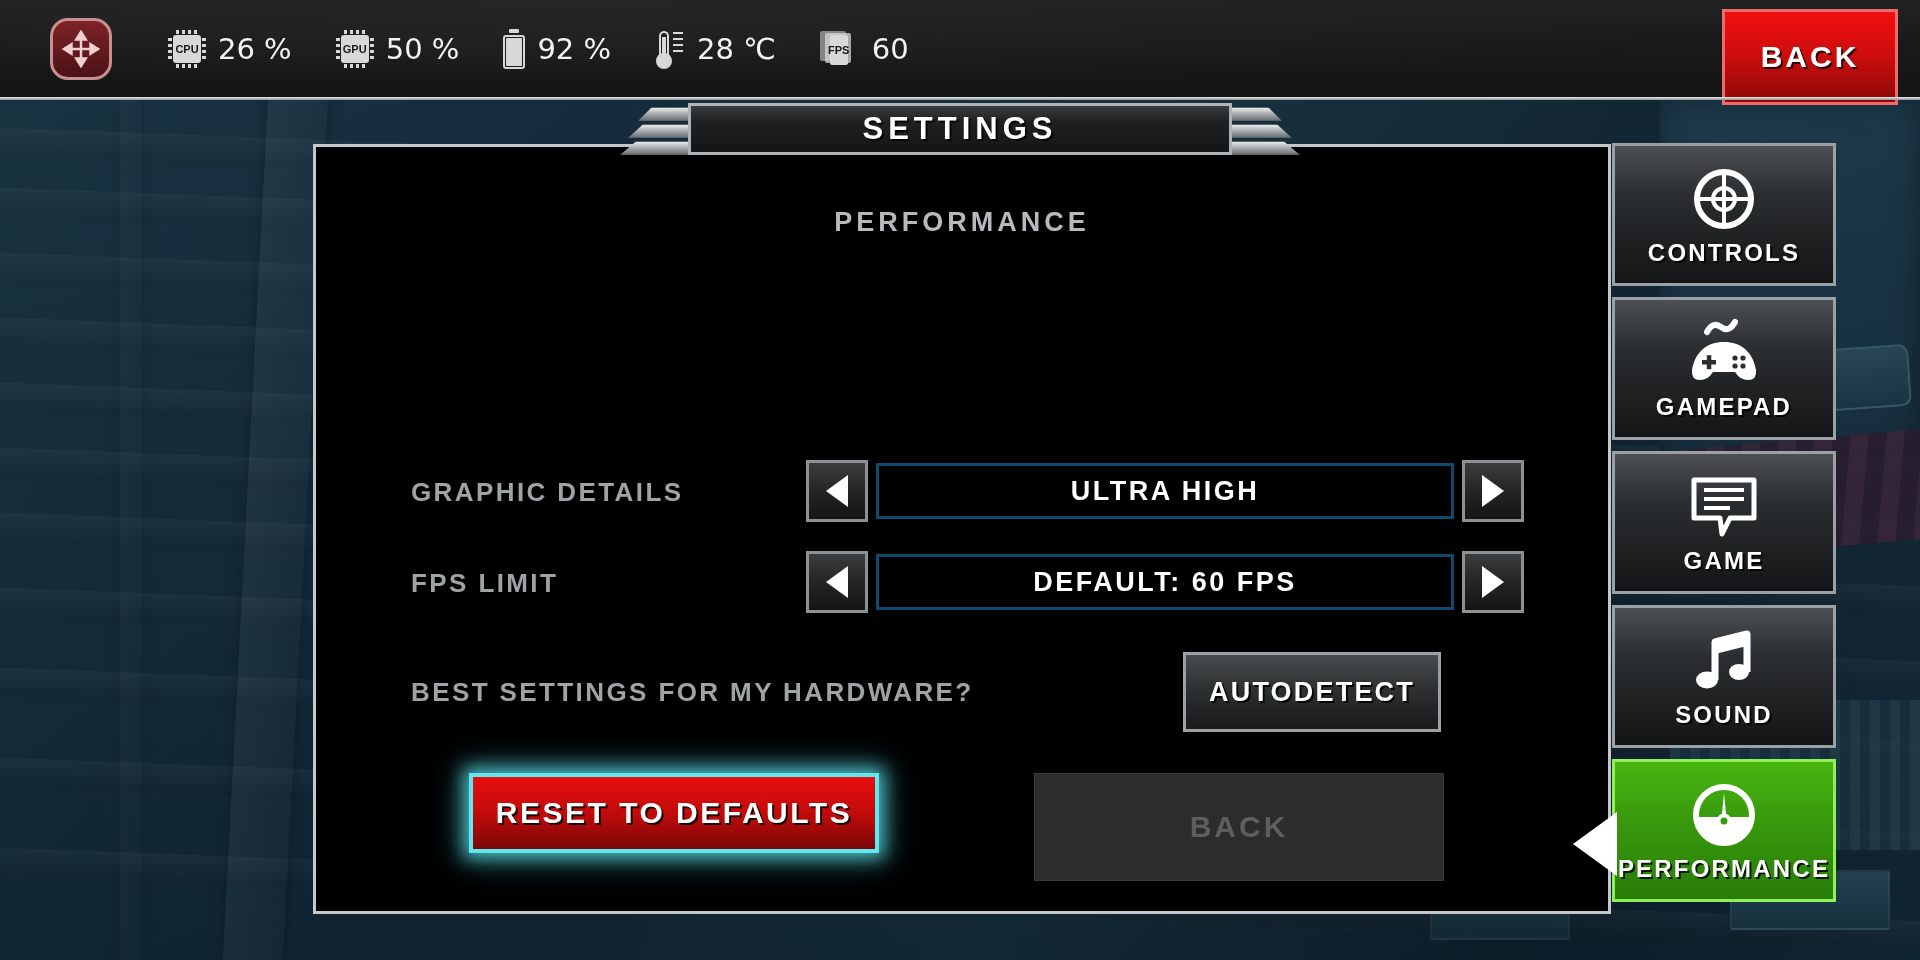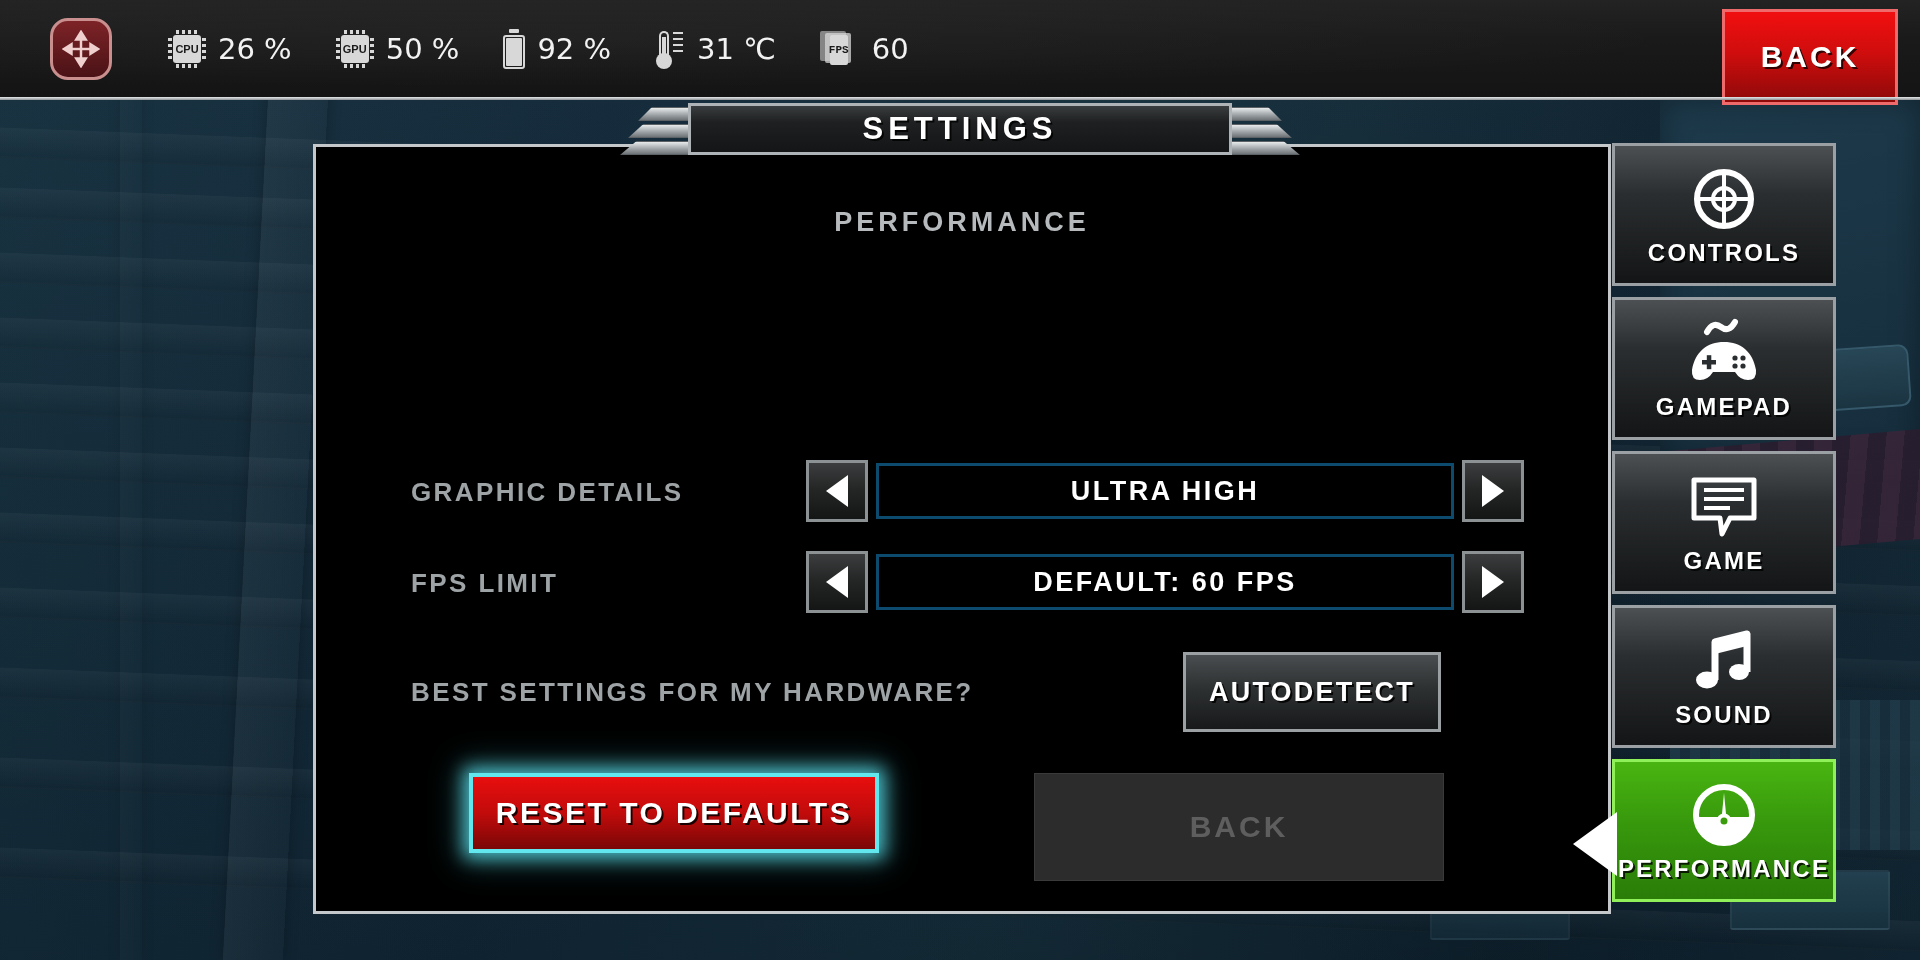--- a/index.html
+++ b/index.html
@@ -133,21 +133,21 @@
   .thermo .ticks{ position:absolute; right:2px; top:3px; width:10px; height:22px;
     background:repeating-linear-gradient(180deg,#d8d8d8 0 2px, transparent 2px 6px); }
 
   
   .fps{ position:relative; width:40px;height:36px; }
   .fps .pg{ position:absolute; background:#d8d8d8; border-radius:2px; }
   .fps .p1{ left:0; top:0; width:26px; height:30px; opacity:.55; }
   .fps .p2{ left:5px; top:2px; width:26px; height:30px; opacity:.75; }
   .fps .p3{ left:10px; top:4px; width:18px; height:30px;
     display:flex;align-items:center;justify-content:center;
-    color:#1a1a1a; font-size:11px; font-weight:bold;font-family:Liberation Mono, monospace; }
+    color:#1a1a1a; font-size:11px; font-weight:bold; }
 
   #back-button{
     position:absolute; right:22px; top:9px; width:176px; height:96px;
     background:linear-gradient(180deg,#f10f10 0%, #d00d0d 45%, #8e0909 100%);
     border:3px solid #ef6a6a;
     display:flex; align-items:center; justify-content:center;
     cursor:pointer;
   }
   #back-button span{
     font-family:"Liberation Sans", sans-serif;
@@ -380,21 +380,21 @@
 
     <div class="stat-item">
       <div class="stat-icon">
         <div class="thermo">
           <div class="stem"></div>
           <div class="tube"></div>
           <div class="bulb"></div>
           <div class="ticks"></div>
         </div>
       </div>
-      <div class="stat-val">31 ℃</div>
+      <div class="stat-val">28 ℃</div>
     </div>
 
     <div class="stat-item">
       <div class="stat-icon">
         <div class="fps">
           <div class="pg p1"></div>
           <div class="pg p2"></div>
           <div class="pg p3">FPS</div>
         </div>
       </div>

